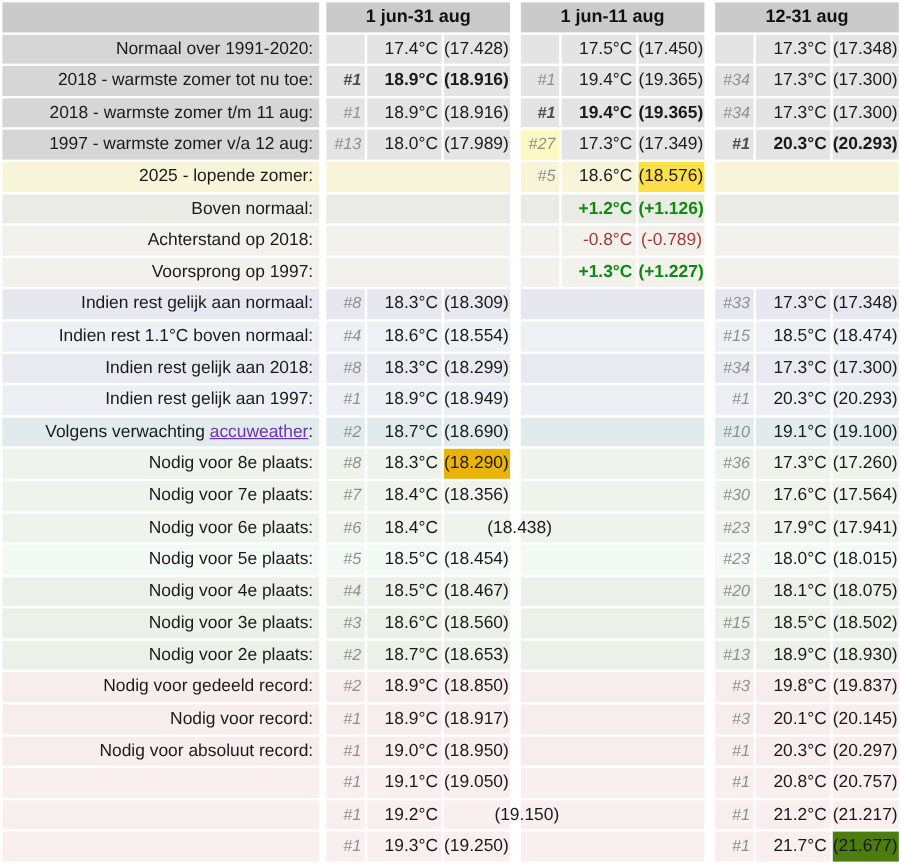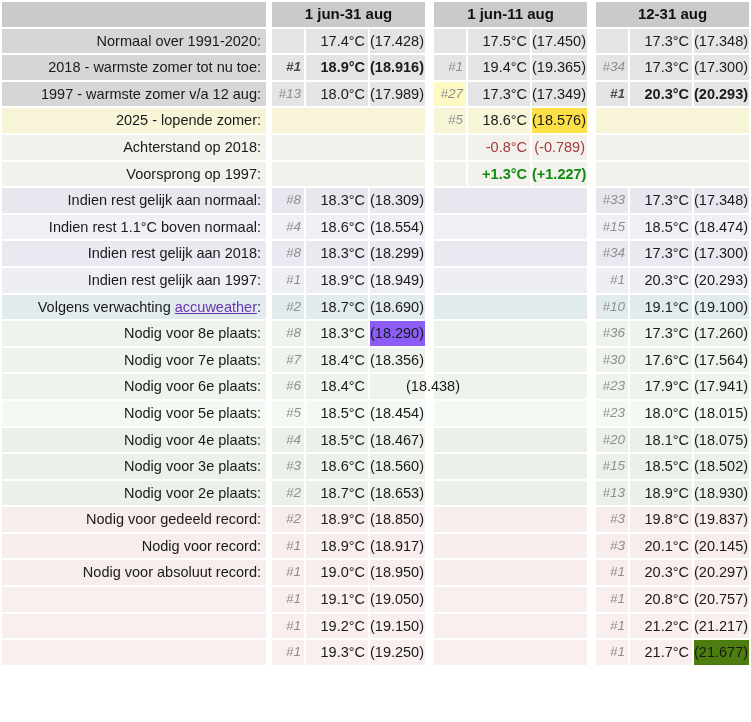--- a/index.html
+++ b/index.html
@@ -99,20 +99,35 @@
         <td class="sp"></td>
         <td class="rank" style="background: rgb(228, 228, 228);">#1</td>
         <td class="temp" style="background: rgb(228, 228, 228);">19.4°C</td>
         <td class="dec" style="background: rgb(228, 228, 228);">(19.365)</td>
         <td class="sp"></td>
         <td class="rank" style="background: rgb(228, 228, 228);">#34</td>
         <td class="temp" style="background: rgb(228, 228, 228);">17.3°C</td>
         <td class="dec" style="background: rgb(228, 228, 228);">(17.300)</td>
       </tr>
       <tr>
+        <td class="lbl" style="background: rgb(214, 214, 214);">2018 - warmste zomer t/m 11 aug:</td>
+        <td class="sp"></td>
+        <td class="rank" style="background: rgb(228, 228, 228);">#1</td>
+        <td class="temp" style="background: rgb(228, 228, 228);">18.9°C</td>
+        <td class="dec" style="background: rgb(228, 228, 228);">(18.916)</td>
+        <td class="sp"></td>
+        <td class="rank bold" style="background: rgb(228, 228, 228);">#1</td>
+        <td class="temp bold" style="background: rgb(228, 228, 228);">19.4°C</td>
+        <td class="dec bold" style="background: rgb(228, 228, 228);">(19.365)</td>
+        <td class="sp"></td>
+        <td class="rank" style="background: rgb(228, 228, 228);">#34</td>
+        <td class="temp" style="background: rgb(228, 228, 228);">17.3°C</td>
+        <td class="dec" style="background: rgb(228, 228, 228);">(17.300)</td>
+      </tr>
+      <tr>
         <td class="lbl" style="background: rgb(214, 214, 214);">1997 - warmste zomer v/a 12 aug:</td>
         <td class="sp"></td>
         <td class="rank" style="background: rgb(228, 228, 228);">#13</td>
         <td class="temp" style="background: rgb(228, 228, 228);">18.0°C</td>
         <td class="dec" style="background: rgb(228, 228, 228);">(17.989)</td>
         <td class="sp"></td>
         <td class="rank" style="background: #fef9c3;">#27</td>
         <td class="temp" style="background: rgb(228, 228, 228);">17.3°C</td>
         <td class="dec" style="background: rgb(228, 228, 228);">(17.349)</td>
         <td class="sp"></td>
@@ -125,20 +140,31 @@
         <td class="sp"></td>
         <td class="cell" colspan="3" style="background: rgb(247, 244, 216);"></td>
         <td class="sp"></td>
         <td class="rank" style="background: rgb(247, 244, 216);">#5</td>
         <td class="temp" style="background: rgb(247, 244, 216);">18.6°C</td>
         <td class="dec" style="background: #fde047;">(18.576)</td>
         <td class="sp"></td>
         <td class="cell" colspan="3" style="background: rgb(247, 244, 216);"></td>
       </tr>
       <tr>
+        <td class="lbl" style="background: rgb(235, 235, 230);">Boven normaal:</td>
+        <td class="sp"></td>
+        <td class="cell" colspan="3" style="background: rgb(235, 235, 230);"></td>
+        <td class="sp"></td>
+        <td class="rank green" style="background: rgb(235, 235, 230);"></td>
+        <td class="temp green" style="background: rgb(235, 235, 230);">+1.2°C</td>
+        <td class="dec green" style="background: rgb(235, 235, 230);">(+1.126)</td>
+        <td class="sp"></td>
+        <td class="cell" colspan="3" style="background: rgb(235, 235, 230);"></td>
+      </tr>
+      <tr>
         <td class="lbl" style="background: rgb(242, 241, 236);">Achterstand op 2018:</td>
         <td class="sp"></td>
         <td class="cell" colspan="3" style="background: rgb(242, 241, 236);"></td>
         <td class="sp"></td>
         <td class="rank red" style="background: rgb(242, 241, 236);"></td>
         <td class="temp red" style="background: rgb(242, 241, 236);">-0.8°C</td>
         <td class="dec red" style="background: rgb(242, 241, 236); margin-top: 30px;">(-0.789)</td>
         <td class="sp"></td>
         <td class="cell" colspan="3" style="background: rgb(242, 241, 236);"></td>
       </tr>
@@ -216,21 +242,21 @@
         <td class="sp"></td>
         <td class="rank" style="background: rgb(225, 235, 238);">#10</td>
         <td class="temp" style="background: rgb(225, 235, 238);">19.1°C</td>
         <td class="dec" style="background: rgb(225, 235, 238);">(19.100)</td>
       </tr>
       <tr>
         <td class="lbl" style="background: rgb(238, 243, 236);">Nodig voor 8e plaats:</td>
         <td class="sp"></td>
         <td class="rank" style="background: rgb(238, 243, 236);">#8</td>
         <td class="temp" style="background: rgb(238, 243, 236);">18.3°C</td>
-        <td class="dec" style="background: #8b5cf6; margin-top: 25px;">(18.290)</td>
+        <td class="dec" style="background: #eab308; margin-top: 25px;">(18.290)</td>
         <td class="sp"></td>
         <td class="cell" colspan="3" style="background: rgb(238, 243, 236);"></td>
         <td class="sp"></td>
         <td class="rank" style="background: rgb(238, 243, 236);">#36</td>
         <td class="temp" style="background: rgb(238, 243, 236);">17.3°C</td>
         <td class="dec" style="background: rgb(238, 243, 236);">(17.260)</td>
       </tr>
       <tr>
         <td class="lbl" style="background: rgb(238, 243, 236);">Nodig voor 7e plaats:</td>
         <td class="sp"></td>
@@ -359,21 +385,21 @@
         <td class="sp"></td>
         <td class="rank" style="background: rgb(248, 239, 238);">#1</td>
         <td class="temp" style="background: rgb(248, 239, 238);">20.8°C</td>
         <td class="dec" style="background: rgb(248, 239, 238);">(20.757)</td>
       </tr>
       <tr>
         <td class="lbl" style="background: rgb(248, 239, 238);"></td>
         <td class="sp"></td>
         <td class="rank" style="background: rgb(248, 239, 238);">#1</td>
         <td class="temp" style="background: rgb(248, 239, 238);">19.2°C</td>
-        <td class="dec" style="background: rgb(248, 239, 238);">(19.150)</td>
+        <td class="dec" style="background: rgb(248, 239, 238); padding-left: 42px;">(19.150)</td>
         <td class="sp"></td>
         <td class="cell" colspan="3" style="background: rgb(248, 239, 238);"></td>
         <td class="sp"></td>
         <td class="rank" style="background: rgb(248, 239, 238);">#1</td>
         <td class="temp" style="background: rgb(248, 239, 238);">21.2°C</td>
         <td class="dec" style="background: rgb(248, 239, 238);">(21.217)</td>
       </tr>
       <tr>
         <td class="lbl" style="background: rgb(248, 239, 238);"></td>
         <td class="sp"></td>

